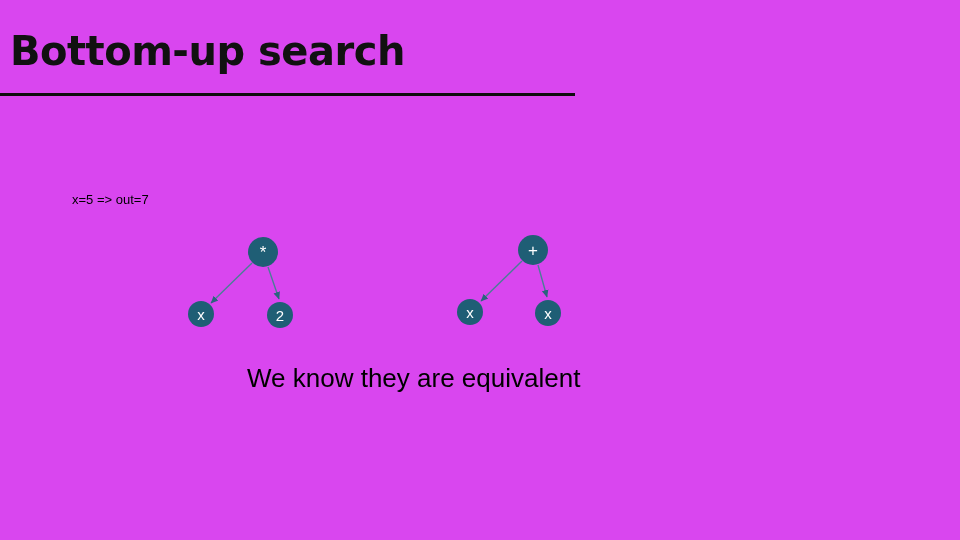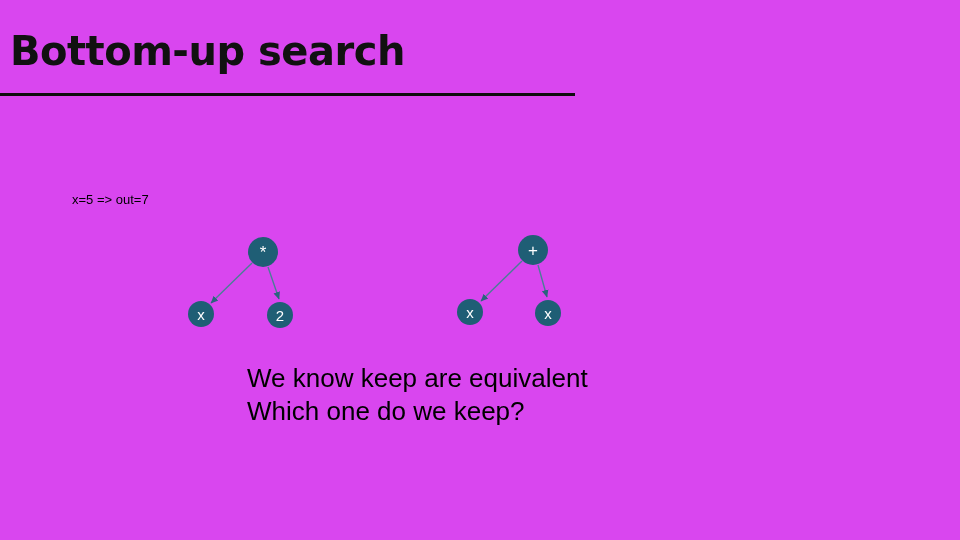--- a/index.html
+++ b/index.html
@@ -136,17 +136,16 @@
         </g>
         <g>
           <circle cx="548" cy="313" r="13" fill="#1f5e75"></circle>
           <text class="node-label" x="548" y="313">x</text>
         </g>
       </g>
     </svg>
   </div>
 
   <div class="body-text">
-    <span class="body-line">We know keep are equivalent</span>
-    <span class="body-line">Which one do we keep?</span>
+    <span class="body-line">We know they are equivalent</span>
   </div>
 
 </div>
 
 </body></html>

